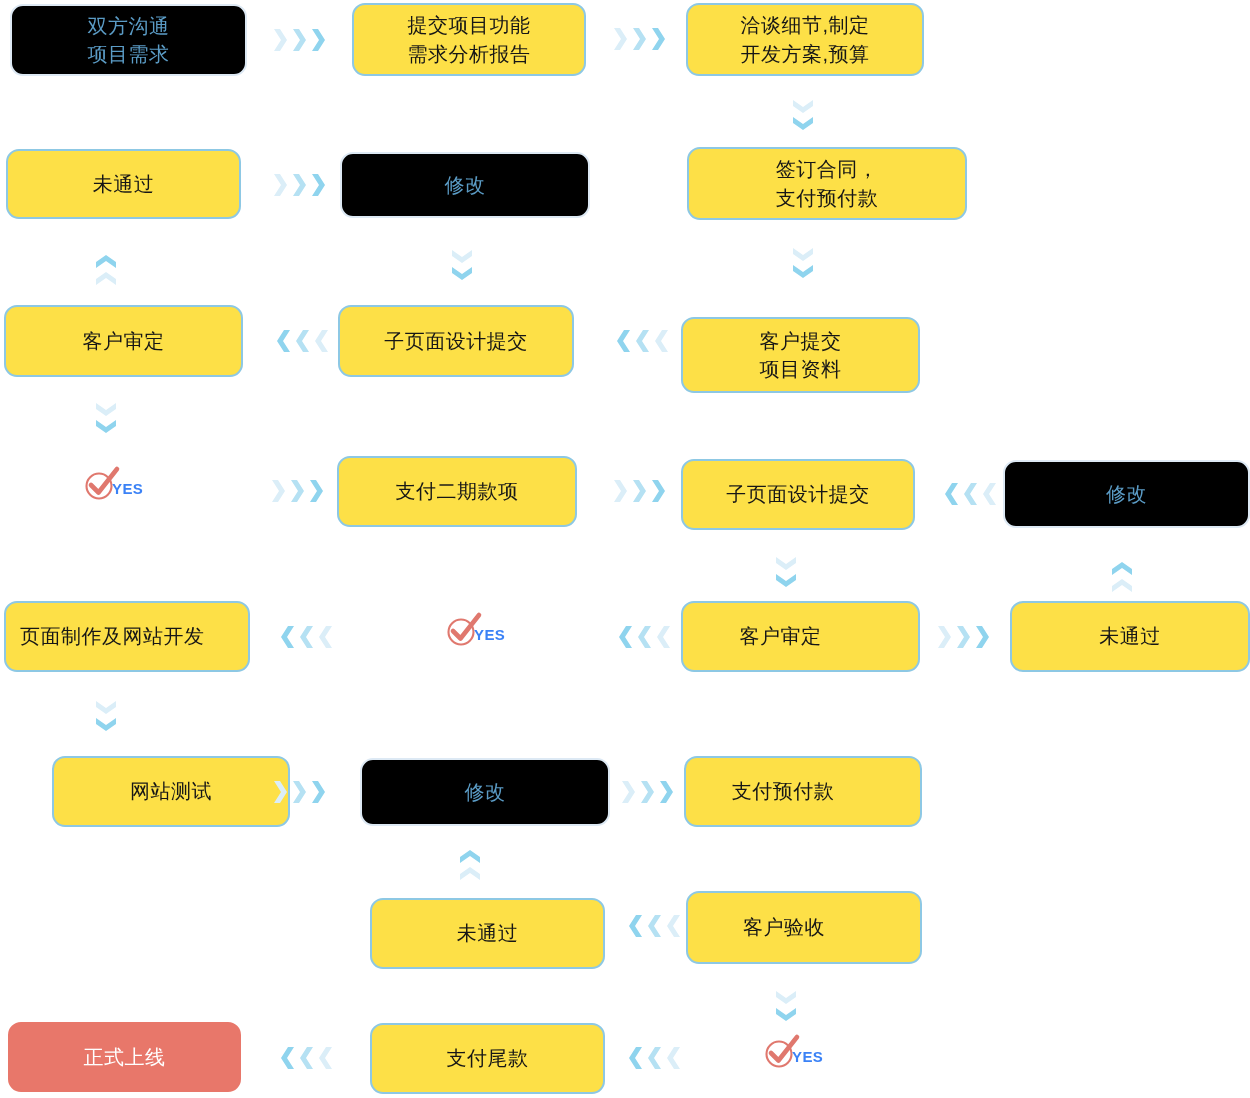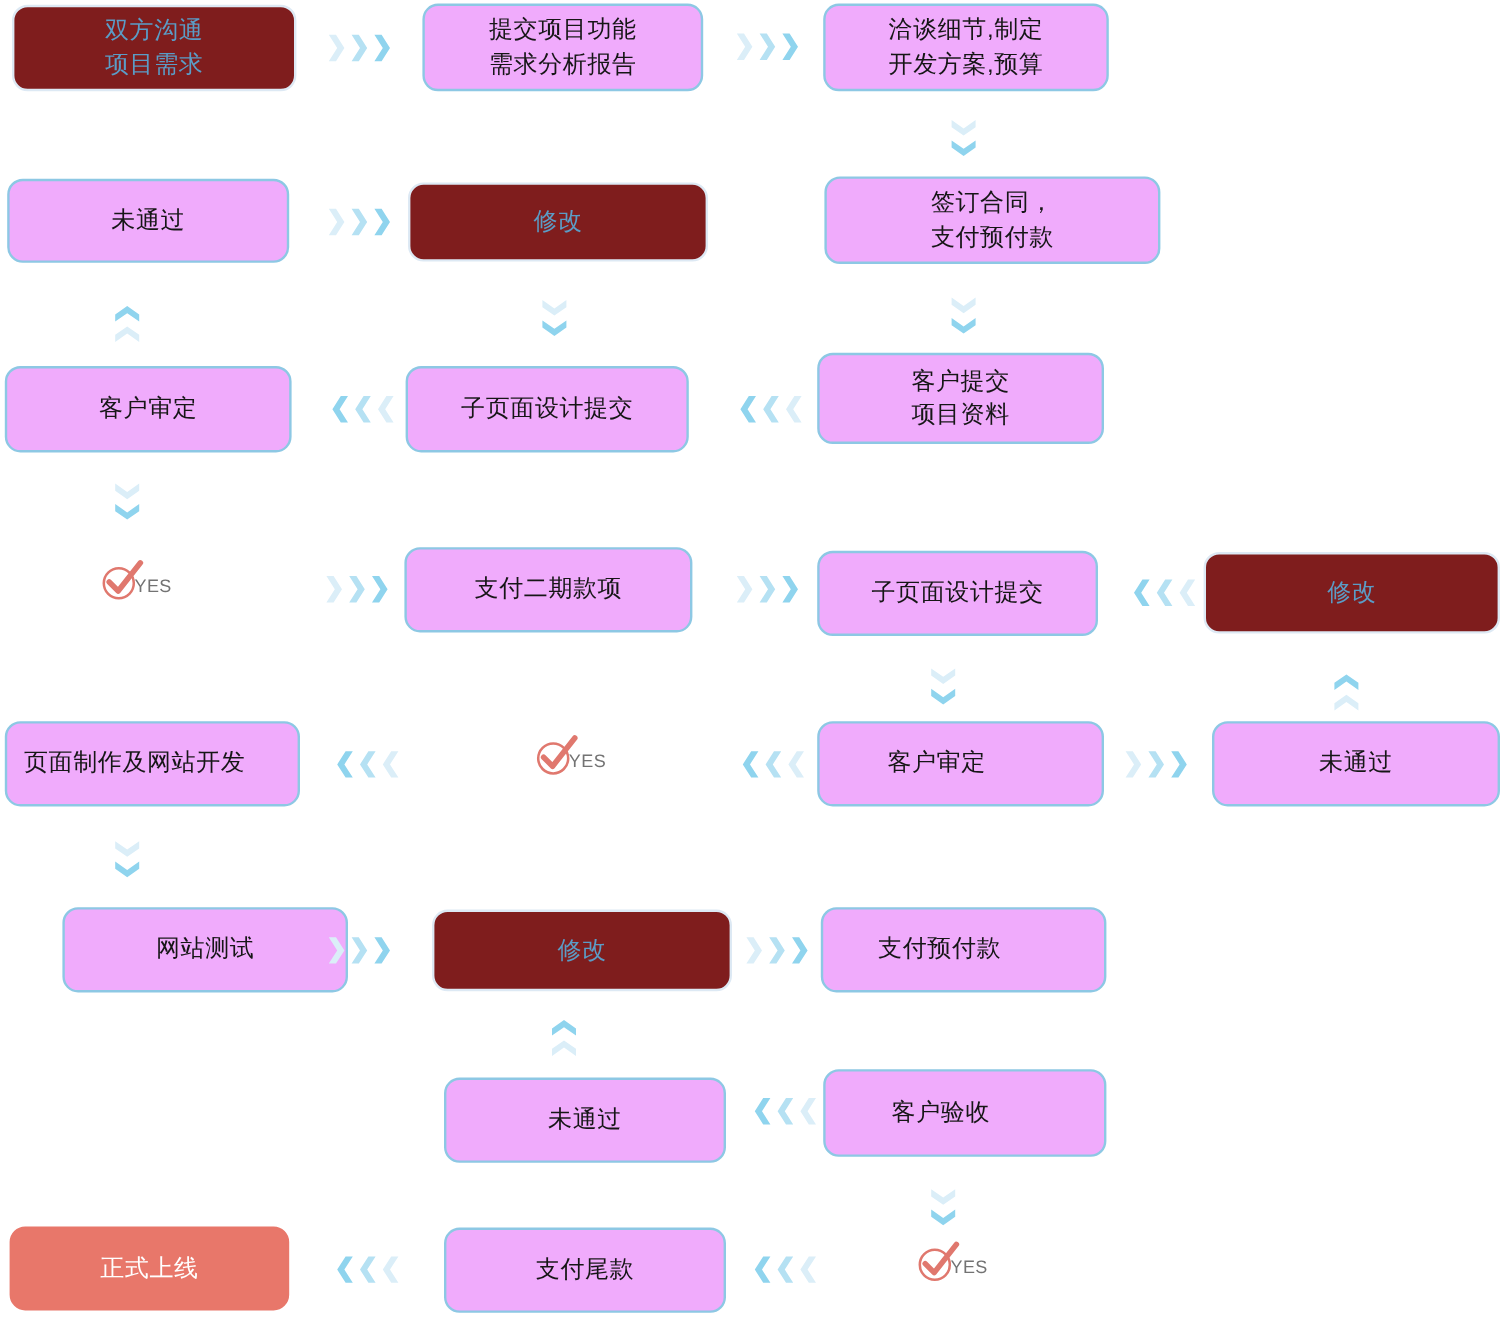--- a/index.html
+++ b/index.html
@@ -26,26 +26,26 @@
     align-items: center;
     justify-content: center;
     text-align: center;
     border-radius: 13px;
     font-size: 20px;
     line-height: 1.42;
     letter-spacing: 0.5px;
     white-space: pre-line;
   }
   .node.outline {
-    background: #f0abfc;
+    background: #fde047;
     border: 2px solid #8dc8e4;
     color: #161616;
   }
   .node.fill-blue {
-    background: #7f1d1d;
+    background: #000000;
     border: 2px solid #dde9f4;
     color: #5b9cc6;
   }
   .node.fill-red {
     background: #e8776a;
     border: 2px solid #e8776a;
     color: #ffffff;
   }
   .node.align-left {
     justify-content: flex-start;
@@ -74,22 +74,22 @@
   
   .yes-badge {
     position: absolute;
     display: flex;
     align-items: center;
     justify-content: flex-start;
   }
   .yes-badge .yes-mark { display: block; }
   .yes-badge .yes-text {
     font-size: 15px;
-    font-weight: normal;
-    color: #737373;
+    font-weight: bold;
+    color: #3b82f6;
     letter-spacing: 0.4px;
     margin-left: -10px;
     margin-top: 7px;
     text-align: right;
   }
 </style>
 </head>
 <body>
 
 <div id="canvas">
@@ -99,21 +99,21 @@
       <div class="node outline" style="left: 352px; top: 3px; width: 234px; height: 73px;">提交项目功能
 需求分析报告</div>
       <div class="node outline" style="left: 686px; top: 3px; width: 238px; height: 73px;">洽谈细节,制定
 开发方案,预算</div>
       <div class="node outline" style="left: 6px; top: 149px; width: 235px; height: 70px;">未通过</div>
       <div class="node fill-blue" style="left: 340px; top: 152px; width: 250px; height: 66px;">修改</div>
       <div class="node outline" style="left: 687px; top: 147px; width: 280px; height: 73px;">签订合同，
 支付预付款</div>
       <div class="node outline" style="left: 4px; top: 305px; width: 239px; height: 72px;">客户审定</div>
       <div class="node outline" style="left: 338px; top: 305px; width: 236px; height: 72px;">子页面设计提交</div>
-      <div class="node outline" style="left: 681px; top: 294px; width: 239px; height: 76px;">客户提交
+      <div class="node outline" style="left: 681px; top: 317px; width: 239px; height: 76px;">客户提交
 项目资料</div>
       <div class="node outline" style="left: 337px; top: 456px; width: 240px; height: 71px;">支付二期款项</div>
       <div class="node outline" style="left: 681px; top: 459px; width: 234px; height: 71px;">子页面设计提交</div>
       <div class="node fill-blue" style="left: 1003px; top: 460px; width: 247px; height: 68px;">修改</div>
       <div class="node outline align-left" style="left: 4px; top: 601px; width: 246px; height: 71px;">页面制作及网站开发</div>
       <div class="node outline nudge-left" style="left: 681px; top: 601px; width: 239px; height: 71px;">客户审定</div>
       <div class="node outline" style="left: 1010px; top: 601px; width: 240px; height: 71px;">未通过</div>
       <div class="node outline" style="left: 4px; top: 756px; width: 238px; height: 71px; margin-left: 48px;">网站测试</div>
       <div class="node fill-blue" style="left: 360px; top: 758px; width: 250px; height: 68px;">修改</div>
       <div class="node outline nudge-left" style="left: 684px; top: 756px; width: 238px; height: 71px;">支付预付款</div>

